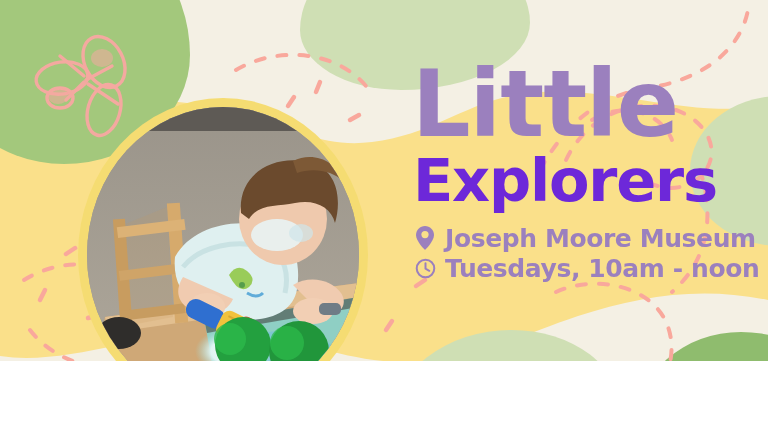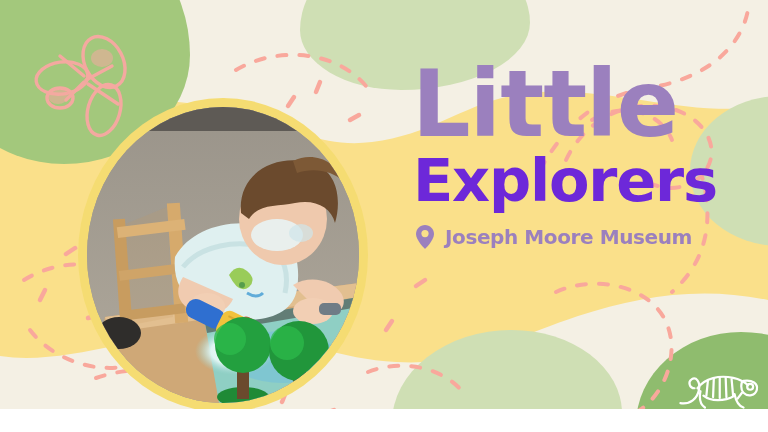--- a/index.html
+++ b/index.html
@@ -4,21 +4,21 @@
 <title>Little Explorers Event Graphic</title>
 <style>
   html, body {
     margin: 0;
     padding: 0;
     background: #ffffff;
   }
   #poster {
     position: relative;
     width: 768px;
-    height: 409px;
+    height: 361px;
     overflow: hidden;
     background: #F4F0E4;
     font-family: "Liberation Sans", sans-serif;
   }
 
   
   .blob { position: absolute; pointer-events: none; }
 
   .blob-green-tl {
     left: -62px; top: -78px;
@@ -109,21 +109,21 @@
     margin-bottom: 1px;
   }
   .detail-icon {
     width: 22px; height: 26px;
     flex: 0 0 22px;
     display: flex;
     align-items: center;
     justify-content: center;
   }
   .detail-text {
-    font-size: 20px;
+    font-size: 25px;
     font-weight: 700;
     color: #9B80BE;
     letter-spacing: -0.4px;
     white-space: nowrap;
     font-family: "DejaVu Sans", sans-serif;
   }
 
   
   .logo-mark {
     position: absolute;
@@ -295,20 +295,29 @@
       <div class="detail-row">
         <span class="detail-icon">
           <svg width="18" height="24" viewBox="0 0 18 24" aria-hidden="true">
             <path d="M9 0 C4 0 0 4 0 9 C0 15.5 9 24 9 24 C9 24 18 15.5 18 9 C18 4 14 0 9 0 Z" fill="#9B80BE"></path>
             <circle cx="9" cy="8.6" r="3.6" fill="#FAE08A"></circle>
           </svg>
         </span>
         <span class="detail-text">Joseph Moore Museum</span>
       </div>
 
+      <div class="detail-row">
+        <span class="detail-icon">
+          <svg width="21" height="21" viewBox="0 0 22 22" aria-hidden="true">
+            <circle cx="11" cy="11" r="9.2" fill="none" stroke="#9B80BE" stroke-width="2.1"></circle>
+            <path d="M11 5.6 L11 11.2 L15 13.4" fill="none" stroke="#9B80BE" stroke-width="2.1" stroke-linecap="round" stroke-linejoin="round"></path>
+          </svg>
+        </span>
+        <span class="detail-text">Tuesdays, 10am - noon</span>
+      </div>
 
     </div>
   </div>
 
   <svg class="logo-mark" viewBox="0 0 110 62">
     <g fill="none" stroke="#ffffff" stroke-width="3" stroke-linecap="round" stroke-linejoin="round">
 
       <path d="M3 50 C16 52 26 44 28 32 C30 21 24 14 18 18 C13 21 15 30 22 30"></path>
 
       <path d="M26 30 C36 16 56 12 74 16 C84 18 90 22 94 26"></path>

